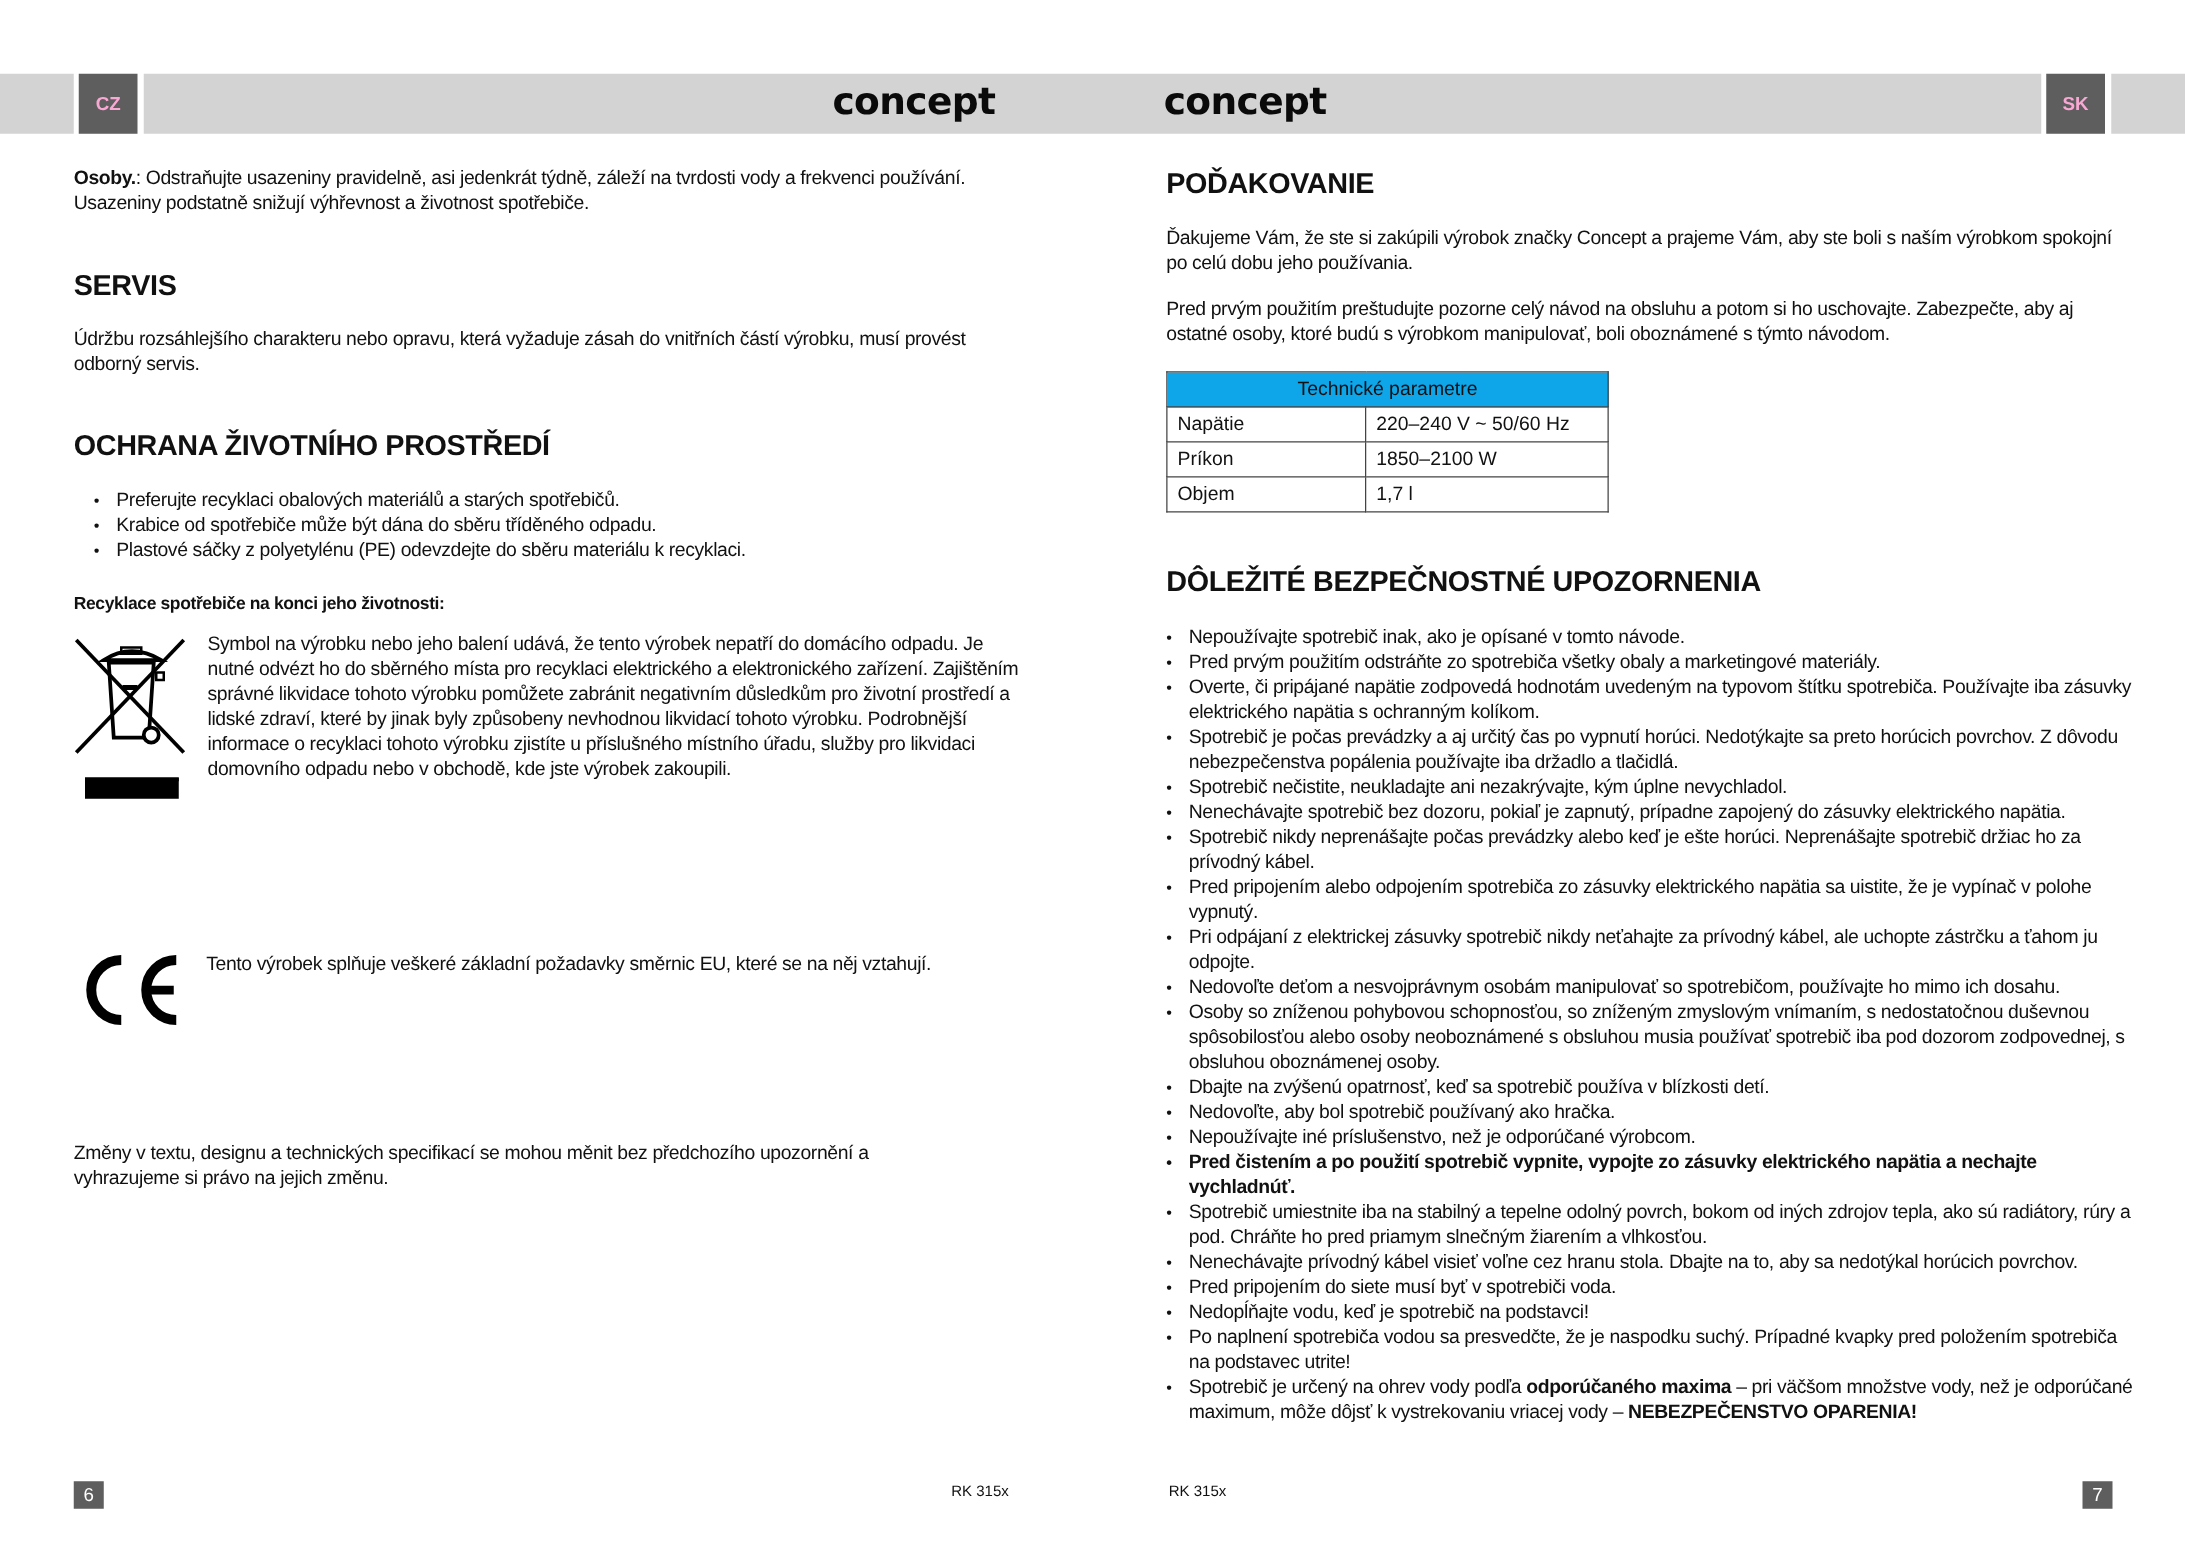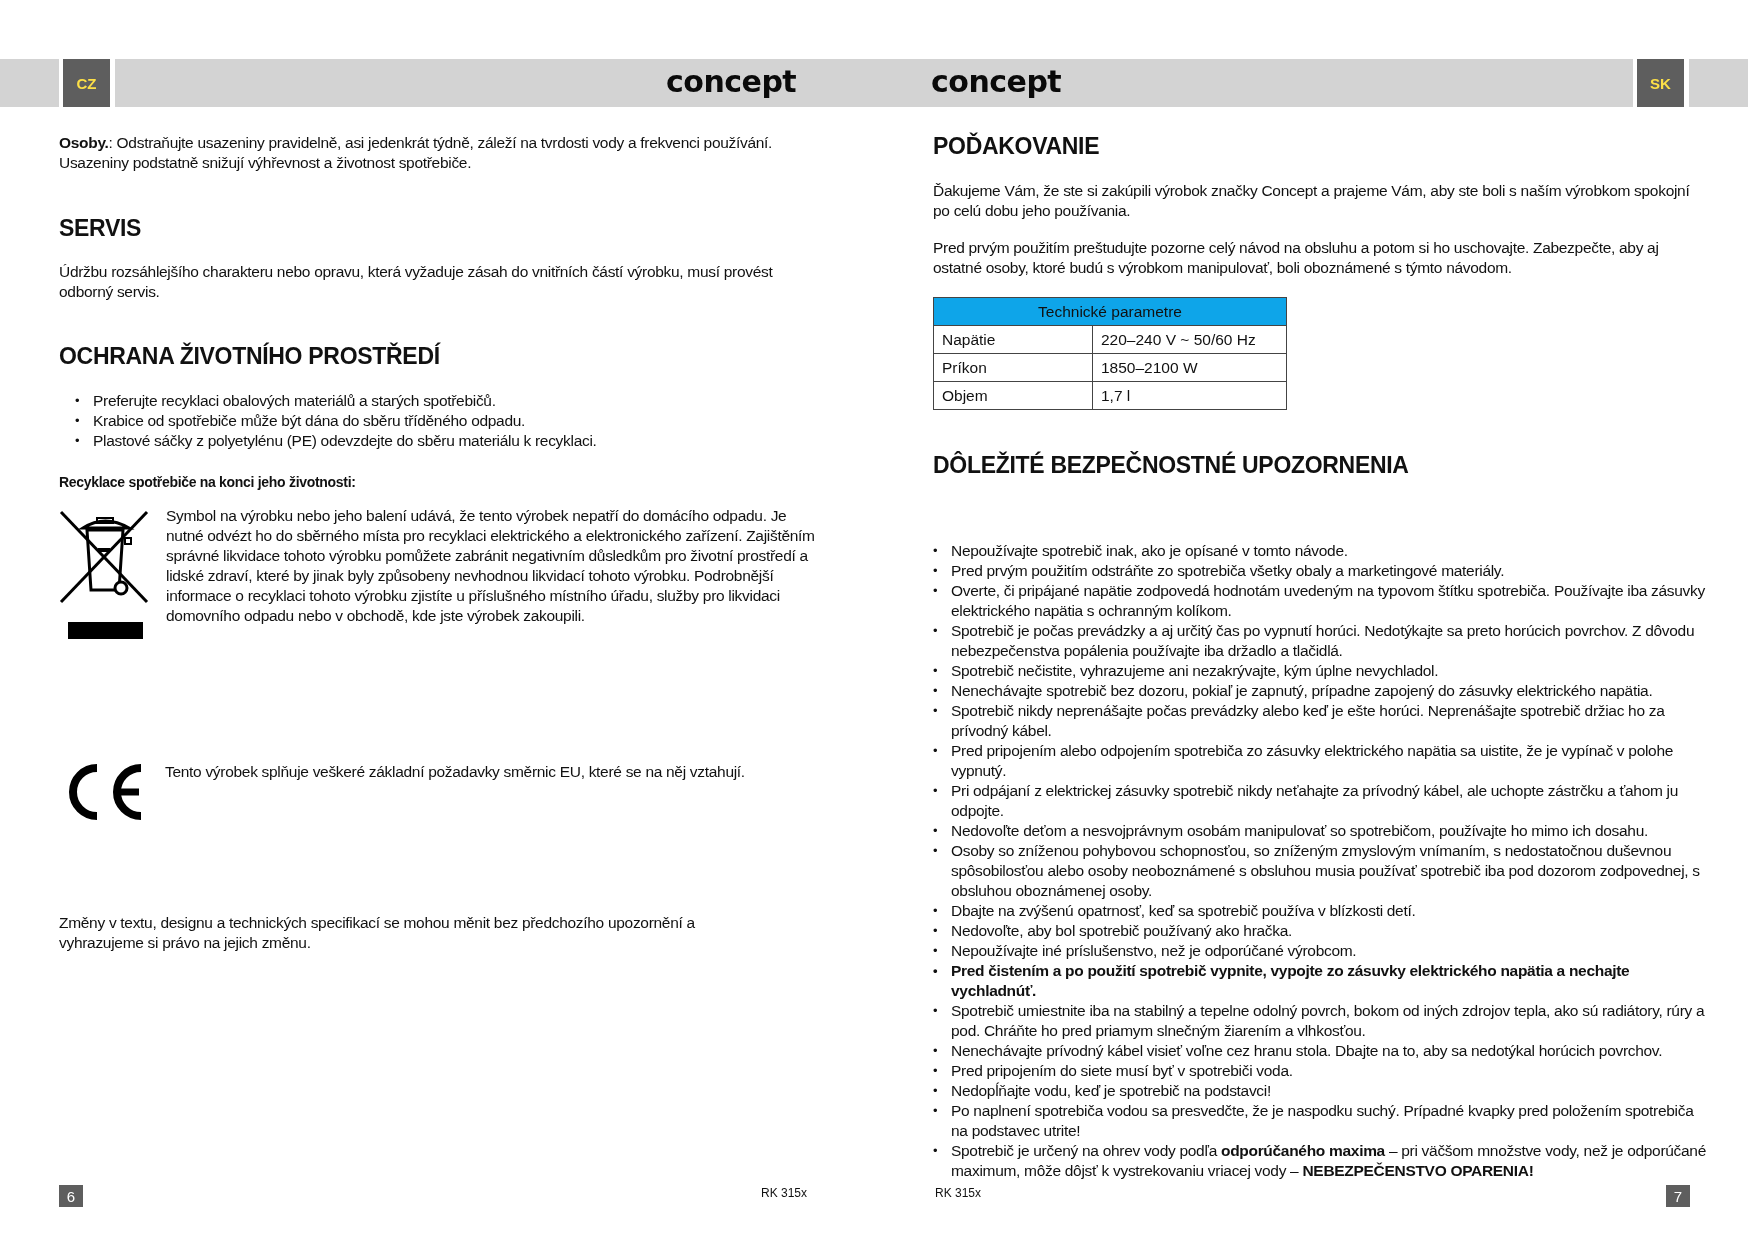--- a/index.html
+++ b/index.html
@@ -1,19 +1,19 @@
 <!DOCTYPE html>
 <html><head>
 <meta charset="utf-8">
 <style>
   html, body { margin:0; padding:0; }
   body { width:1748px; height:1240px; background:#ffffff; position:relative; overflow:hidden;
          font-family:"Liberation Sans", sans-serif; color:#111; }
   .band { position:absolute; top:59px; height:48px; background:#d3d3d3; }
-  .lang { position:absolute; top:59px; width:47px; height:48px; background:#5e5e5e; color:#fde047;
+  .lang { position:absolute; top:59px; width:47px; height:48px; background:#5e5e5e; color:#f9a8d4;
           font-weight:bold; font-size:15px; display:flex; align-items:center; justify-content:center; }
   .logo { position:absolute; top:62px; height:40px; font-family:"DejaVu Sans", sans-serif; font-weight:bold;
           font-size:30px; letter-spacing:-0.5px; color:#0a0a0a; line-height:40px; }
   .page { position:absolute; top:125px; }
   .left { left:59px; width:760px; }
   .right { left:933px; width:760px; }
   p, li { font-size:15.5px; line-height:20px; margin:0; font-family:"Liberation Sans", sans-serif; letter-spacing:-0.3px; }
   h2 { font-size:23px; font-weight:bold; margin:0; letter-spacing:-0.3px; }
   h3 { font-size:14px; font-weight:bold; margin:0; letter-spacing:-0.3px; }
   ul { margin:0; padding:0 0 0 18px; list-style:none; }
@@ -102,26 +102,26 @@
     </tr>
     <tr>
       <td>Objem</td>
       <td>1,7 l</td>
     </tr>
   </tbody>
     </table>
 
   <h2 class="abs" style="top:327px;">DÔLEŽITÉ BEZPEČNOSTNÉ UPOZORNENIA</h2>
 
-  <ul class="abs" style="top:375px;left:0;width:762px;margin-top:41px;">
+  <ul class="abs" style="top:375px;left:0;width:762px;">
     <li>Nepoužívajte spotrebič inak, ako je opísané v tomto návode.</li>
     <li>Pred prvým použitím odstráňte zo spotrebiča všetky obaly a marketingové materiály.</li>
     <li>Overte, či pripájané napätie zodpovedá hodnotám uvedeným na typovom štítku spotrebiča. Používajte iba zásuvky elektrického napätia s ochranným kolíkom.</li>
     <li>Spotrebič je počas prevádzky a aj určitý čas po vypnutí horúci. Nedotýkajte sa preto horúcich povrchov. Z dôvodu nebezpečenstva popálenia používajte iba držadlo a tlačidlá.</li>
-    <li>Spotrebič nečistite, vyhrazujeme ani nezakrývajte, kým úplne nevychladol.</li>
+    <li>Spotrebič nečistite, neukladajte ani nezakrývajte, kým úplne nevychladol.</li>
     <li>Nenechávajte spotrebič bez dozoru, pokiaľ je zapnutý, prípadne zapojený do zásuvky elektrického napätia.</li>
     <li>Spotrebič nikdy neprenášajte počas prevádzky alebo keď je ešte horúci. Neprenášajte spotrebič držiac ho za prívodný kábel.</li>
     <li>Pred pripojením alebo odpojením spotrebiča zo zásuvky elektrického napätia sa uistite, že je vypínač v polohe vypnutý.</li>
     <li>Pri odpájaní z elektrickej zásuvky spotrebič nikdy neťahajte za prívodný kábel, ale uchopte zástrčku a ťahom ju odpojte.</li>
     <li>Nedovoľte deťom a nesvojprávnym osobám manipulovať so spotrebičom, používajte ho mimo ich dosahu.</li>
     <li>Osoby so zníženou pohybovou schopnosťou, so zníženým zmyslovým vnímaním, s nedostatočnou duševnou spôsobilosťou alebo osoby neoboznámené s obsluhou musia používať spotrebič iba pod dozorom zodpovednej, s obsluhou oboznámenej osoby.</li>
     <li>Dbajte na zvýšenú opatrnosť, keď sa spotrebič používa v blízkosti detí.</li>
     <li>Nedovoľte, aby bol spotrebič používaný ako hračka.</li>
     <li>Nepoužívajte iné príslušenstvo, než je odporúčané výrobcom.</li>
     <li style="font-weight:bold;">Pred čistením a po použití spotrebič vypnite, vypojte zo zásuvky elektrického napätia a nechajte vychladnúť.</li>

